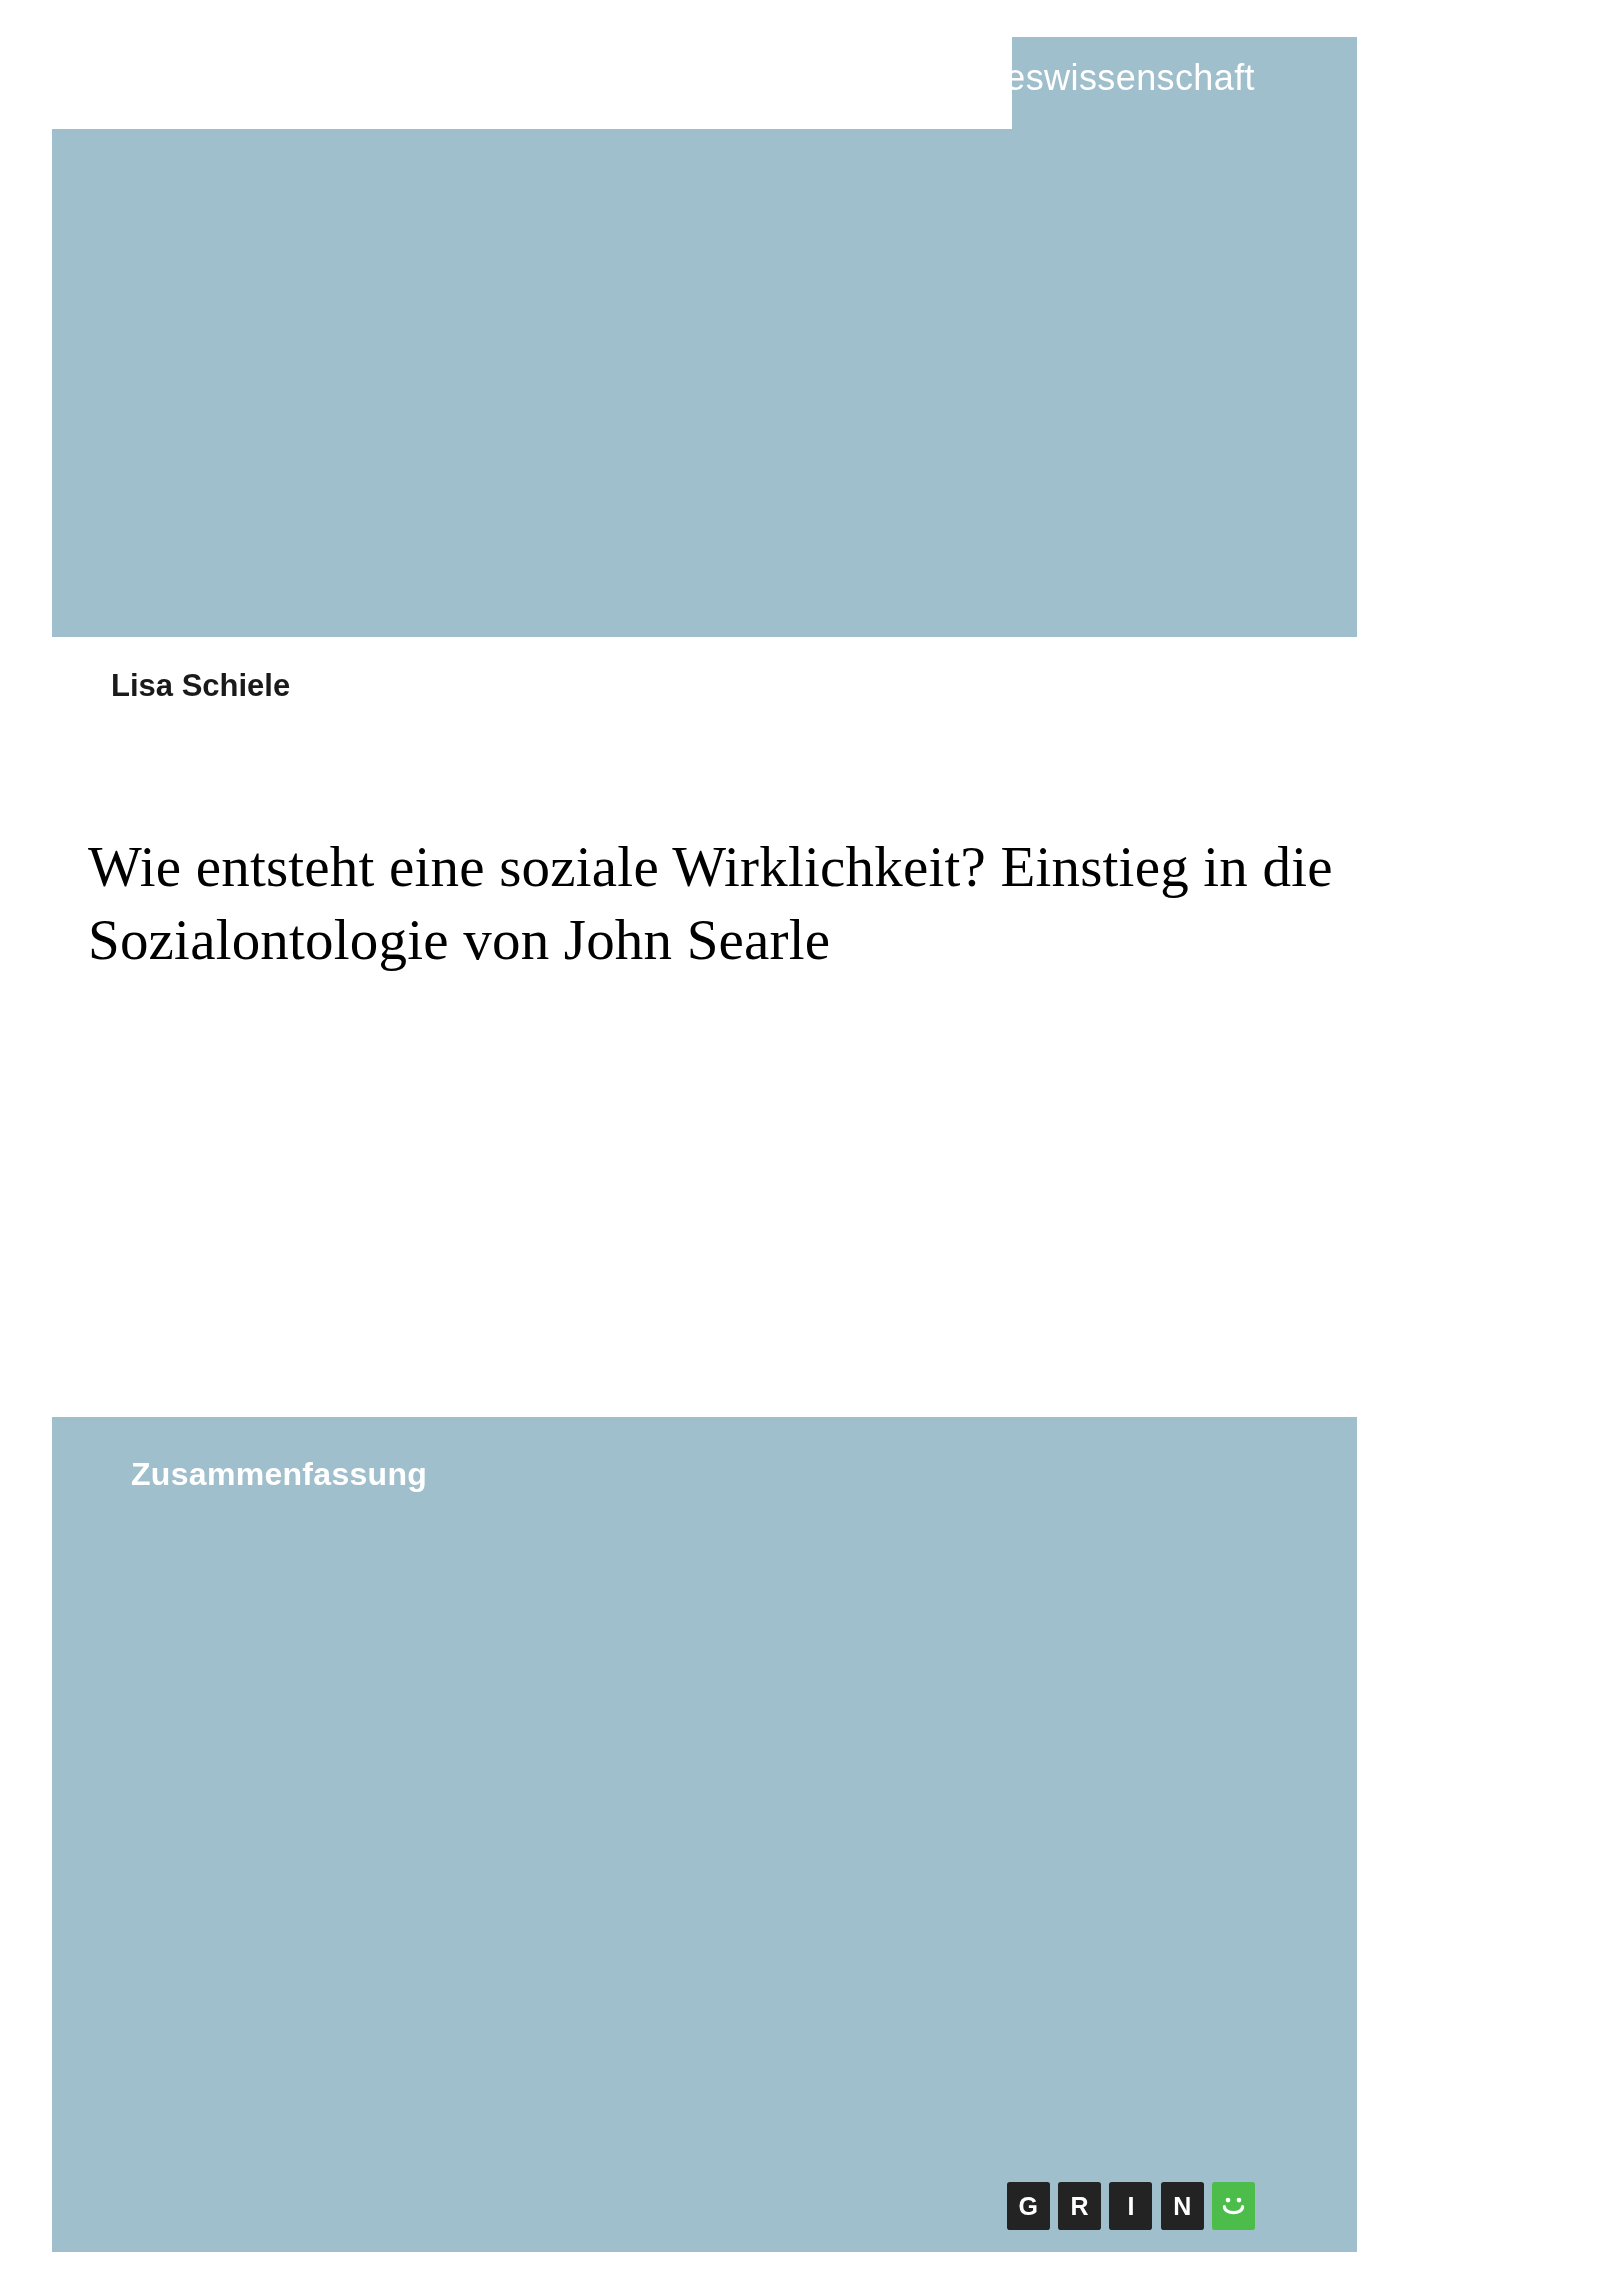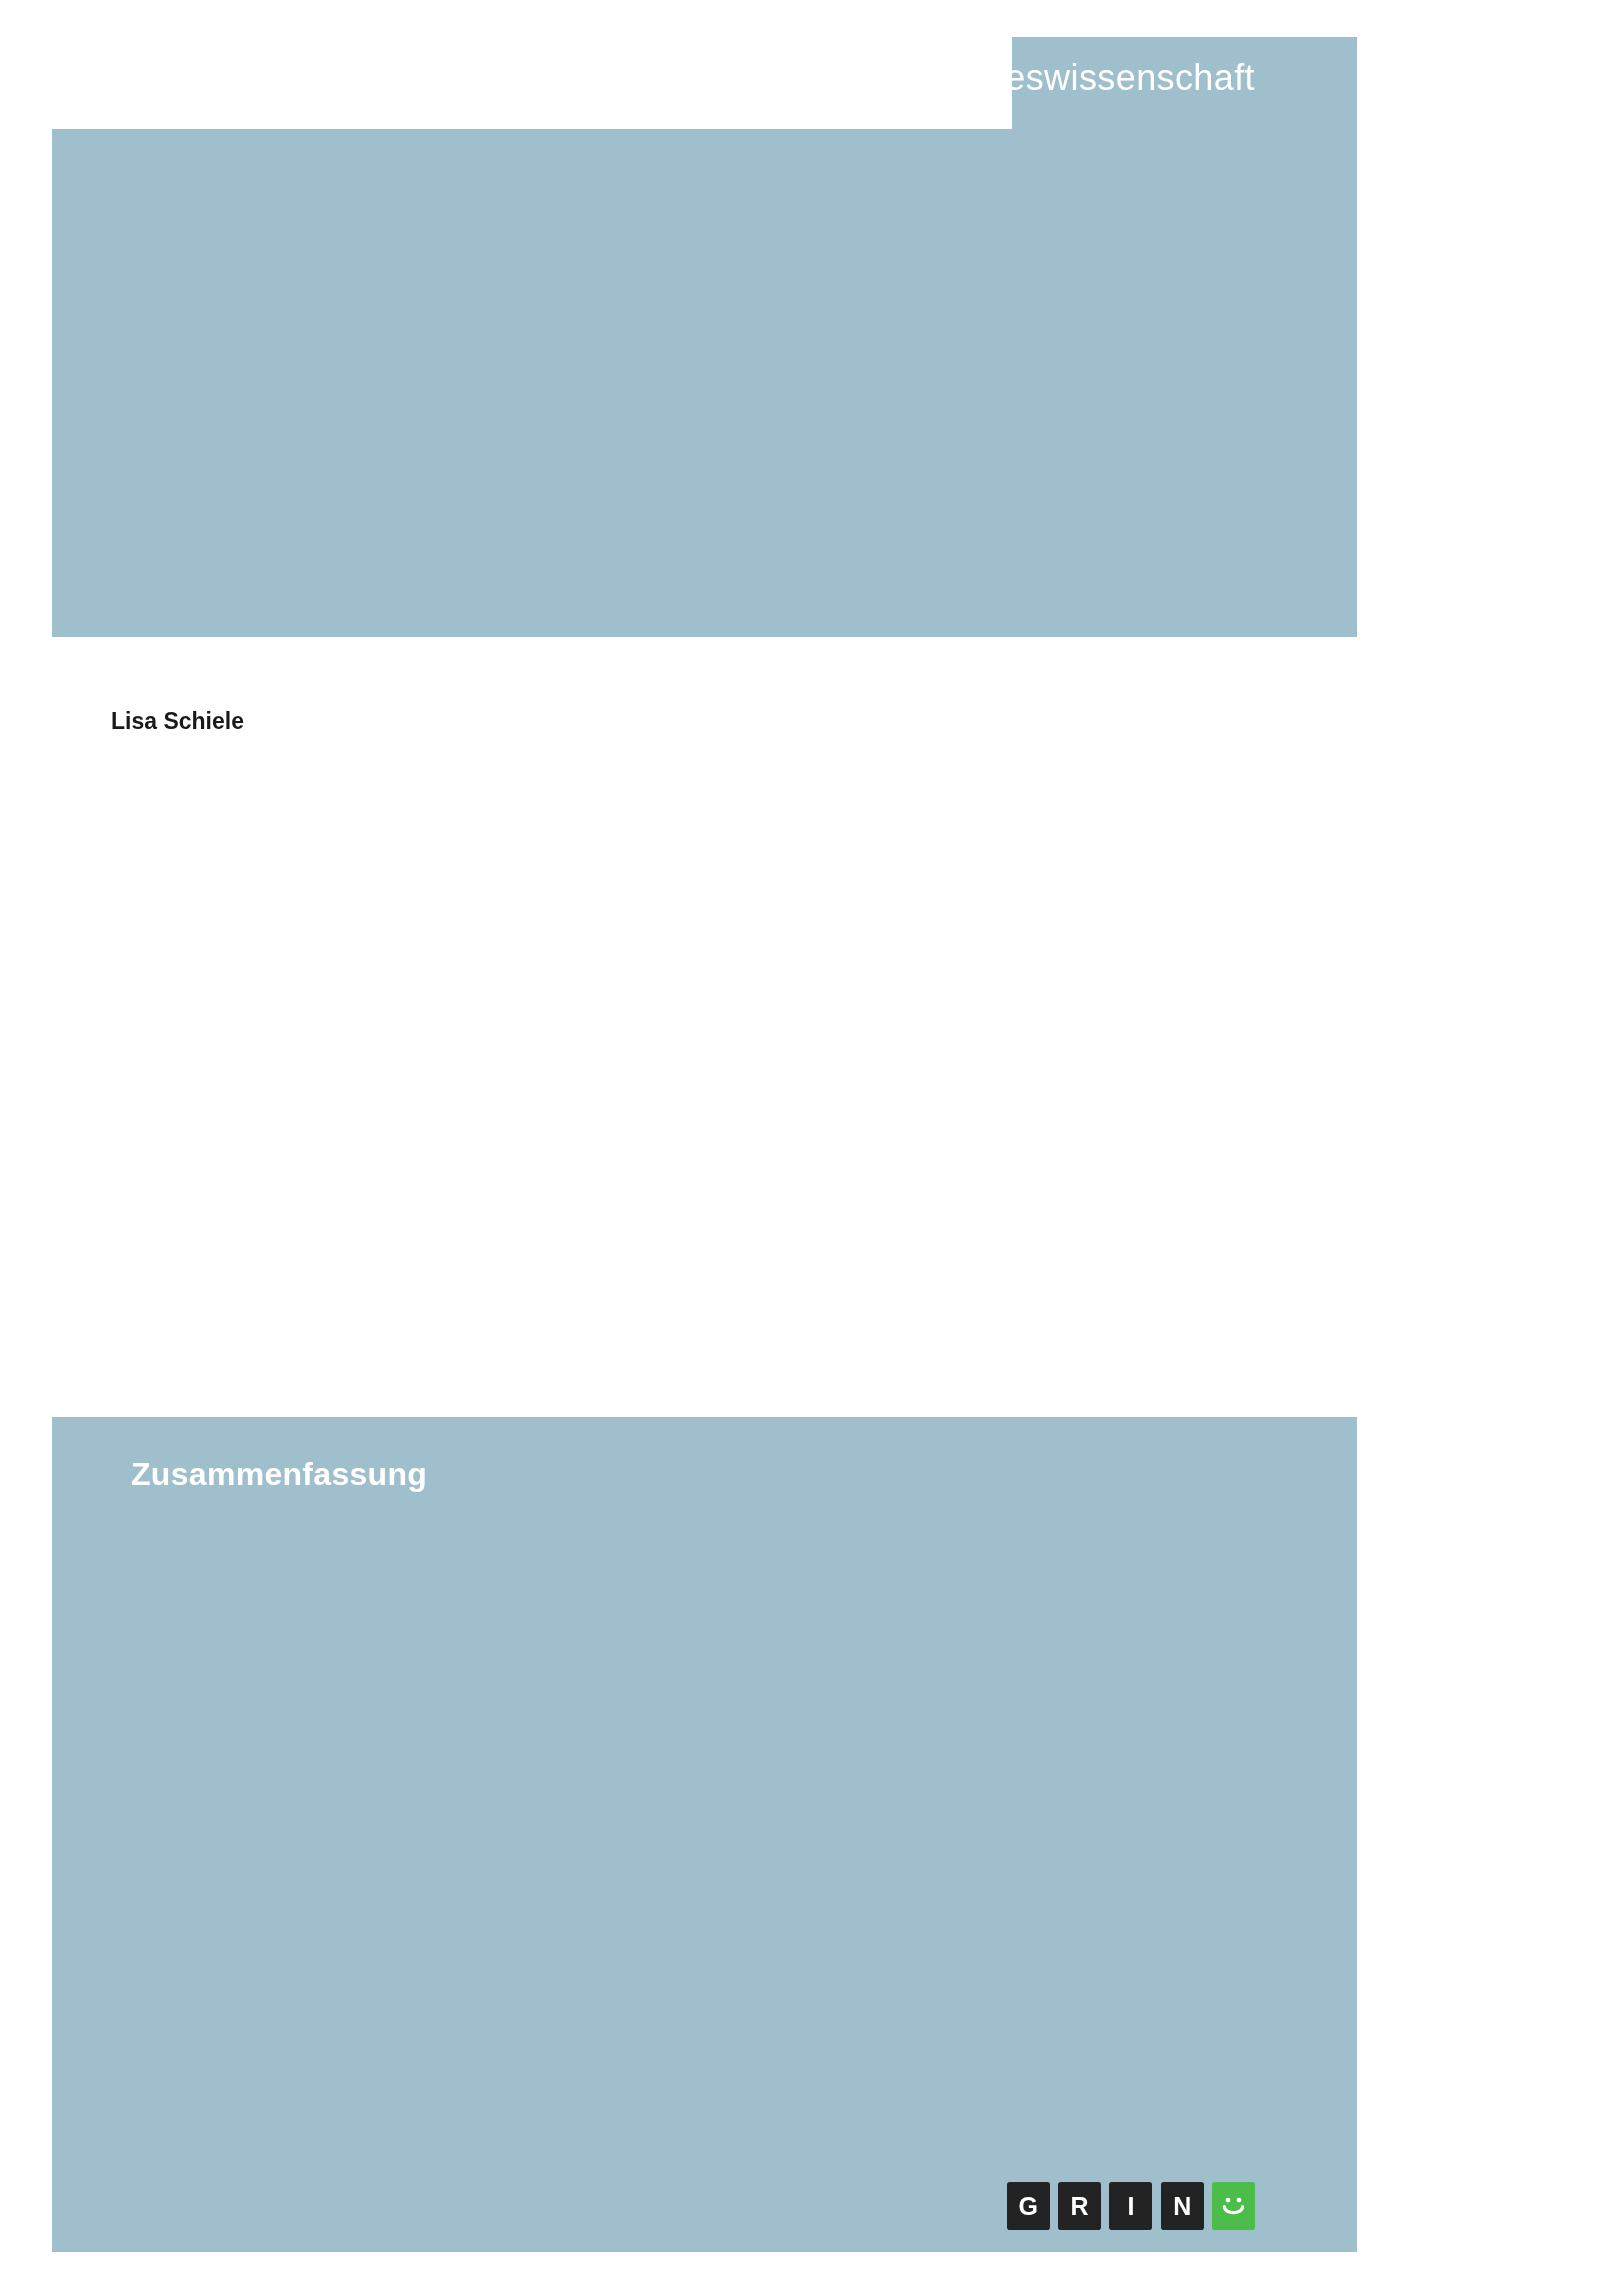--- a/index.html
+++ b/index.html
@@ -63,22 +63,22 @@
     width: 1426px;
     height: 780px;
     background: #ffffff;
     border-top-right-radius: 24px;
     border-bottom-right-radius: 24px;
   }
 
   .author {
     position: absolute;
     left: 111px;
-    top: 708px;
-    font-size: 23px;
+    top: 668px;
+    font-size: 31px;
     font-weight: bold;
     color: #1a1a1a;
     font-family: "Liberation Sans", sans-serif;
   }
 
   .title {
     position: absolute;
     left: 88px;
     top: 831px;
     width: 1255px;
@@ -143,20 +143,21 @@
 
   <div class="panel"></div>
   <div class="notch"></div>
 
   <div class="category">Geisteswissenschaft</div>
 
   <div class="title-card"></div>
 
   <div class="author">Lisa Schiele</div>
 
+  <div class="title">Wie entsteht eine soziale Wirklichkeit? Einstieg in die Sozialontologie von John Searle</div>
 
   <div class="doc-type">Zusammenfassung</div>
 
   <div class="logo">
     <div class="logo-letter">G</div>
     <div class="logo-letter">R</div>
     <div class="logo-letter">I</div>
     <div class="logo-letter">N</div>
     <div class="logo-smile">
       <svg width="31" height="31" viewBox="0 0 34 34" aria-hidden="true">

